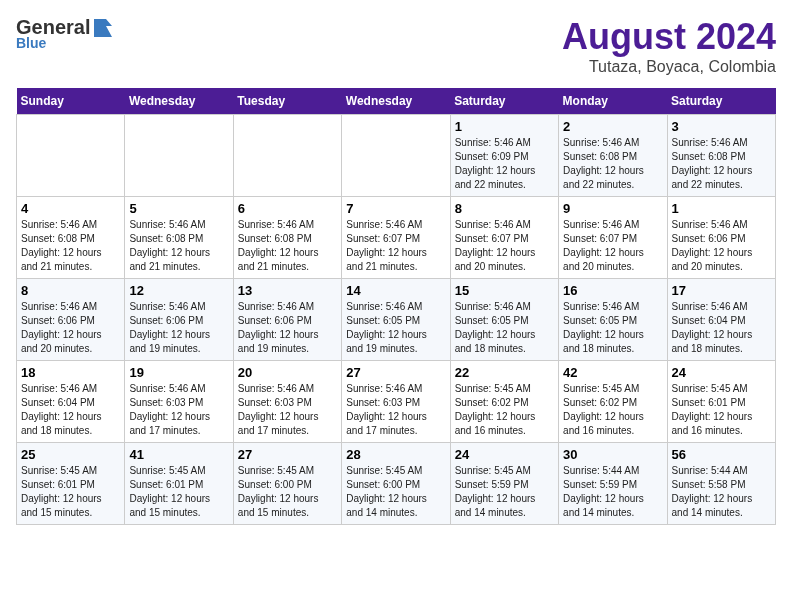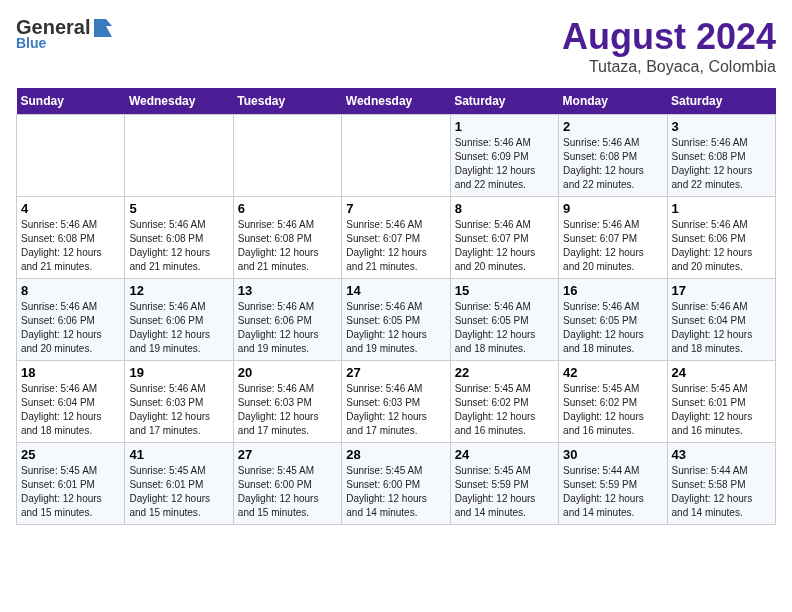--- a/index.html
+++ b/index.html
@@ -327,21 +327,21 @@
 and 14 minutes.</div>
         </td>
         <td>
           <span class="day-num">30</span>
           <div class="day-info" style="white-space: pre-line;">Sunrise: 5:44 AM
 Sunset: 5:59 PM
 Daylight: 12 hours
 and 14 minutes.</div>
         </td>
         <td>
-          <span class="day-num">43</span>
+          <span class="day-num">56</span>
           <div class="day-info" style="white-space: pre-line;">Sunrise: 5:44 AM
 Sunset: 5:58 PM
 Daylight: 12 hours
 and 14 minutes.</div>
         </td>
       </tr>
     </tbody>
 </table>
 
 </body></html>

